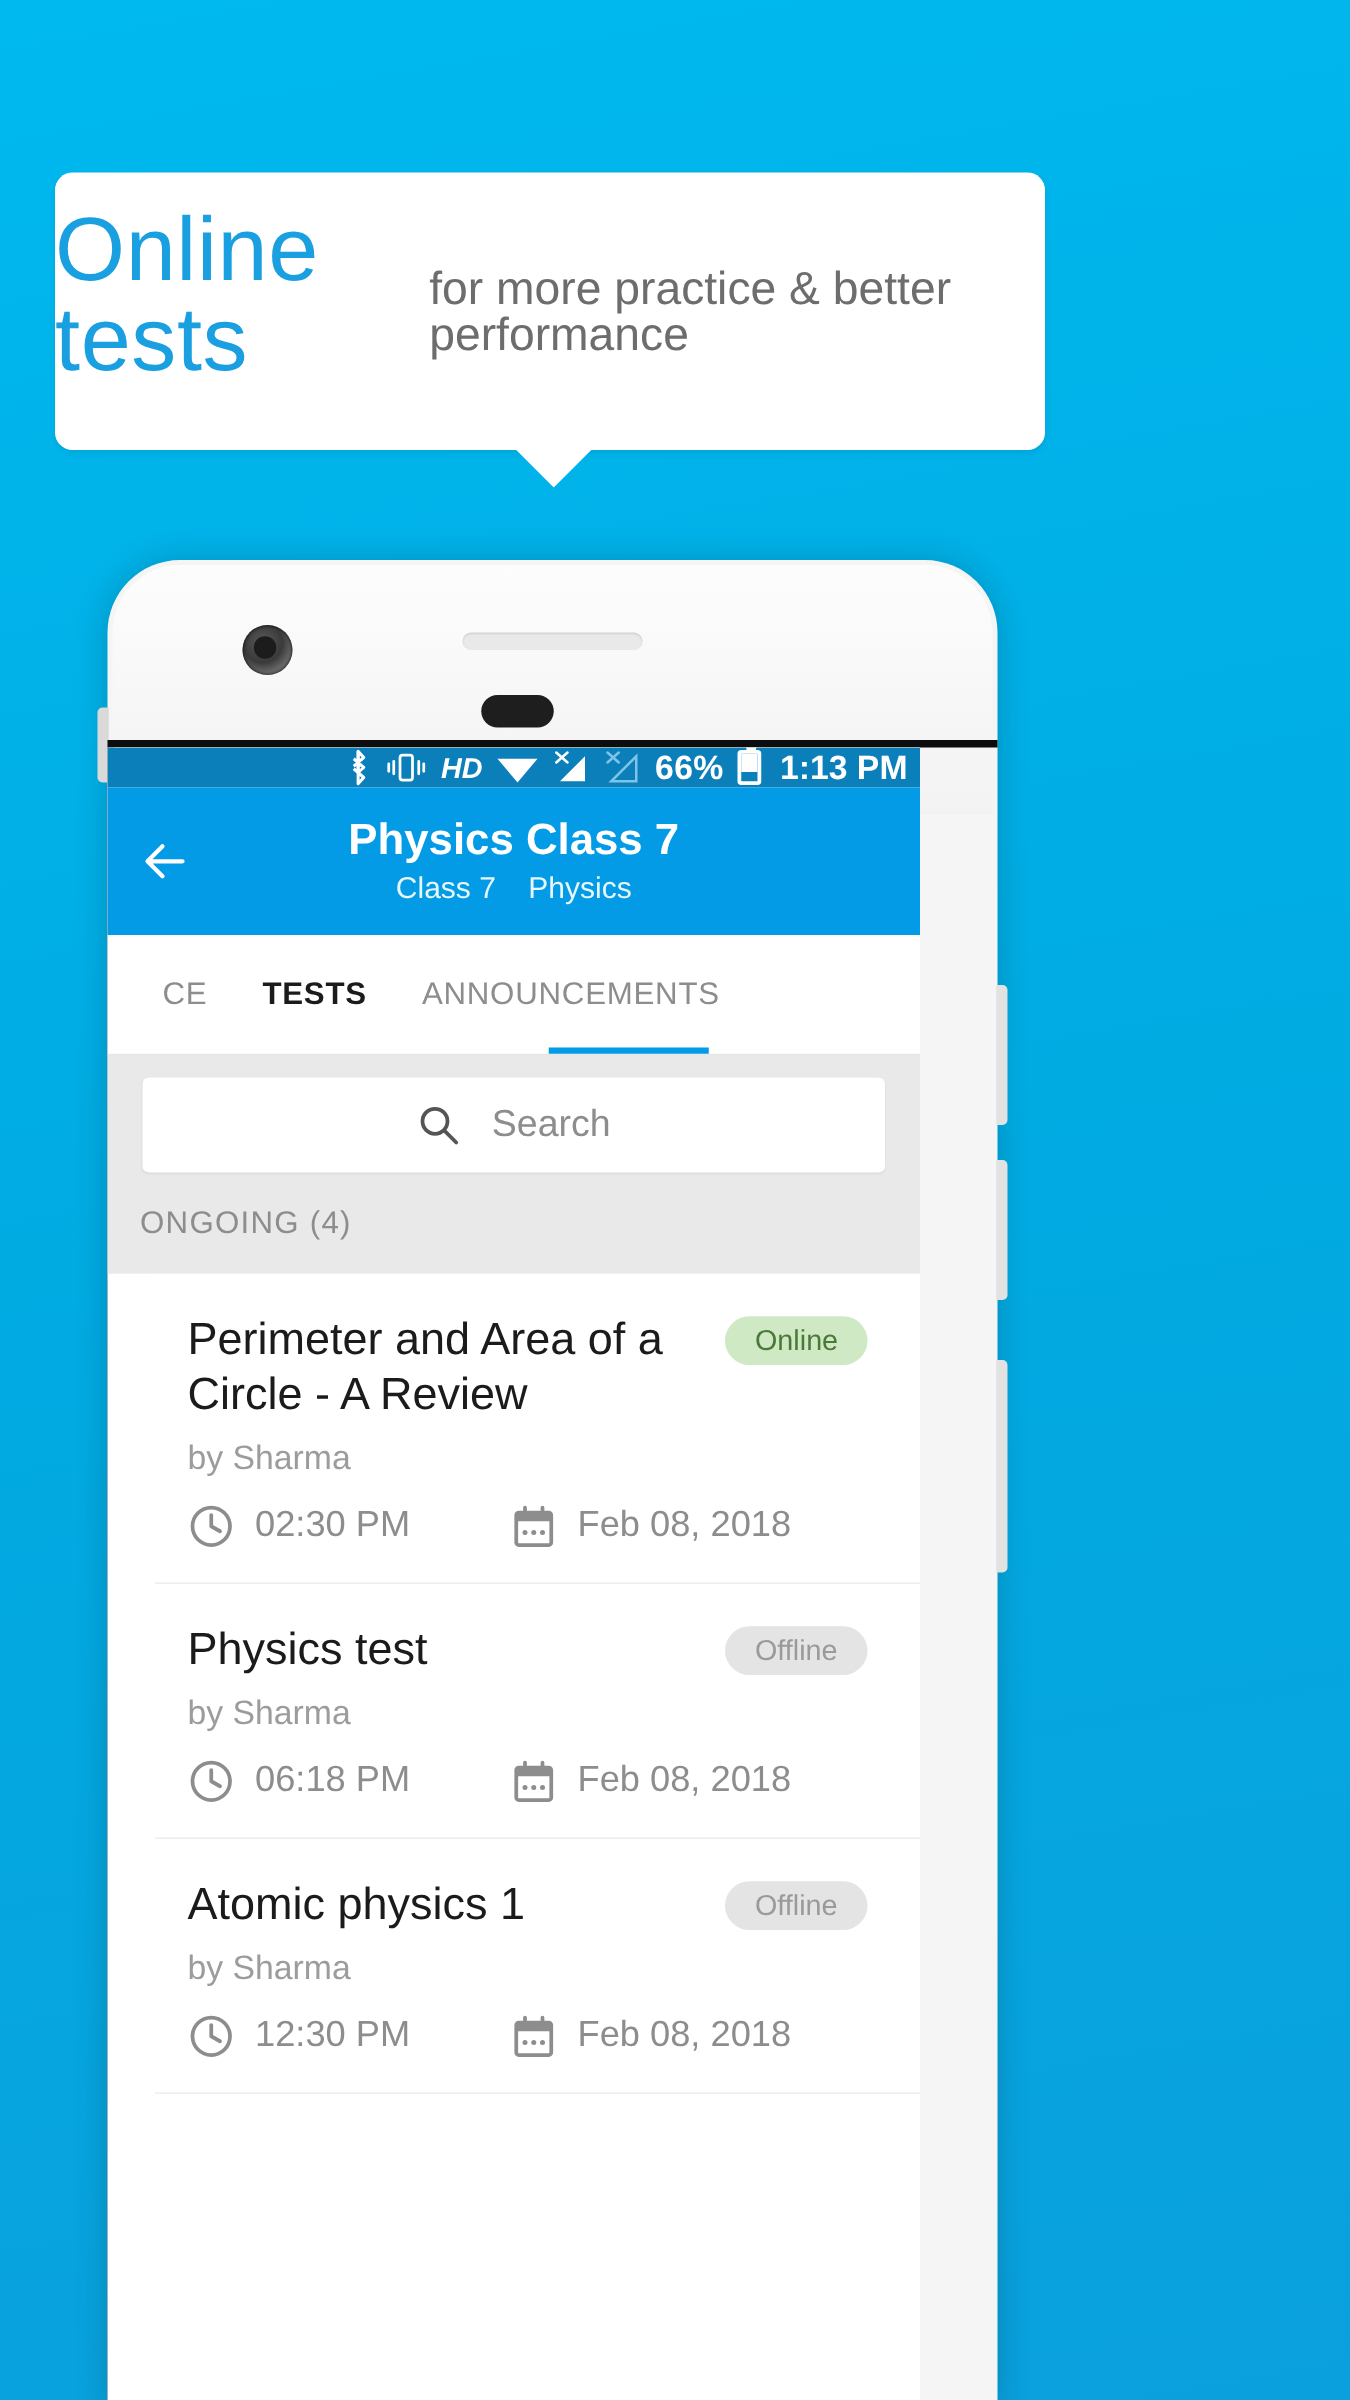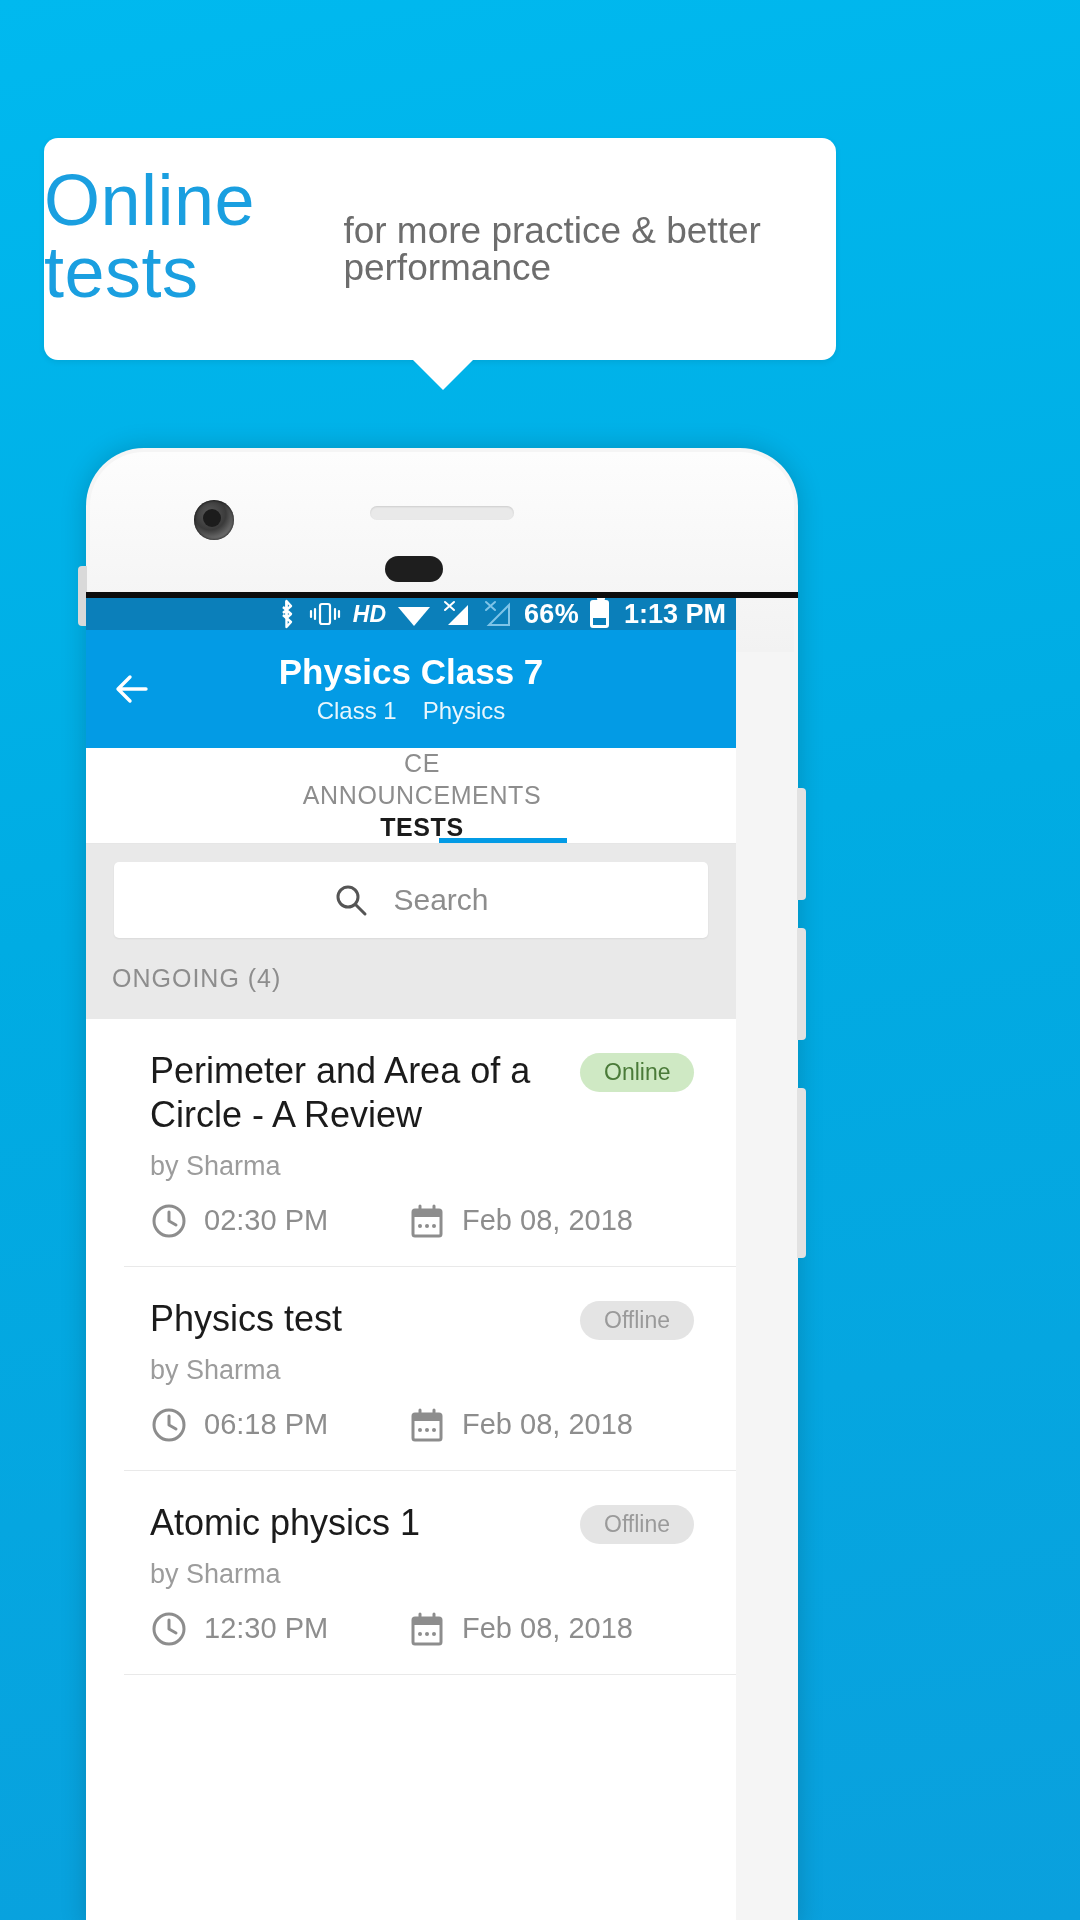--- a/index.html
+++ b/index.html
@@ -101,21 +101,21 @@
   .back-arrow {
     position:absolute; left:24px; top:50%; transform:translateY(-50%);
     width:44px; height:44px; cursor:pointer;
   }
   .appbar-title { color:#fff; font-size:35px; font-weight:bold; line-height:1.1; }
   .appbar-sub { color:#e8f6fd; font-size:24px; margin-top:6px; display:flex; gap:26px; }
 
   
   .tabs {
     height:96px; background:#fff; display:flex; align-items:center;
-    padding-left:22px; position:relative; border-bottom:1px solid #e6e6e6;flex-direction:column;
+    padding-left:22px; position:relative; border-bottom:1px solid #e6e6e6;
   }
   .tab {
     font-size:25px; color:#8d8d8d; letter-spacing:.6px; white-space:nowrap;
     padding:0 22px; height:100%; display:flex; align-items:center; cursor:pointer;
   }
   .tab.active { color:#1b1b1b; font-weight:bold; }
   .tab.active::after {
     content:""; position:absolute; bottom:0; height:5px; background:#039be5;
     left:353px; width:128px;
   }
@@ -203,29 +203,29 @@
       <span class="batt"></span>
       <span class="sb-time">1:13 PM</span>
     </div>
 
     <div class="appbar">
       <svg class="back-arrow" viewBox="0 0 44 44">
         <path d="M36 22 L9 22 M20 10 L8 22 L20 34" fill="none" stroke="#fff" stroke-width="3.4" stroke-linecap="round" stroke-linejoin="round"></path>
       </svg>
       <div class="appbar-title">Physics Class 7</div>
       <div class="appbar-sub">
-        <span>Class 1</span>
+        <span>Class 7</span>
         <span>Physics</span>
       </div>
     </div>
 
     <div class="tabs">
       <div class="tab">CE</div>
+      <div class="tab active">TESTS</div>
       <div class="tab">ANNOUNCEMENTS</div>
-      <div class="tab active">TESTS</div>
     </div>
 
     <div class="search-wrap">
       <div class="search-box">
         <svg width="36" height="36" viewBox="0 0 36 36">
           <circle cx="15" cy="15" r="10" fill="none" stroke="#555" stroke-width="3"></circle>
           <path d="M22.5 22.5 L32 32" stroke="#555" stroke-width="3" stroke-linecap="round"></path>
         </svg>
         <span class="search-ph">Search</span>
       </div>

